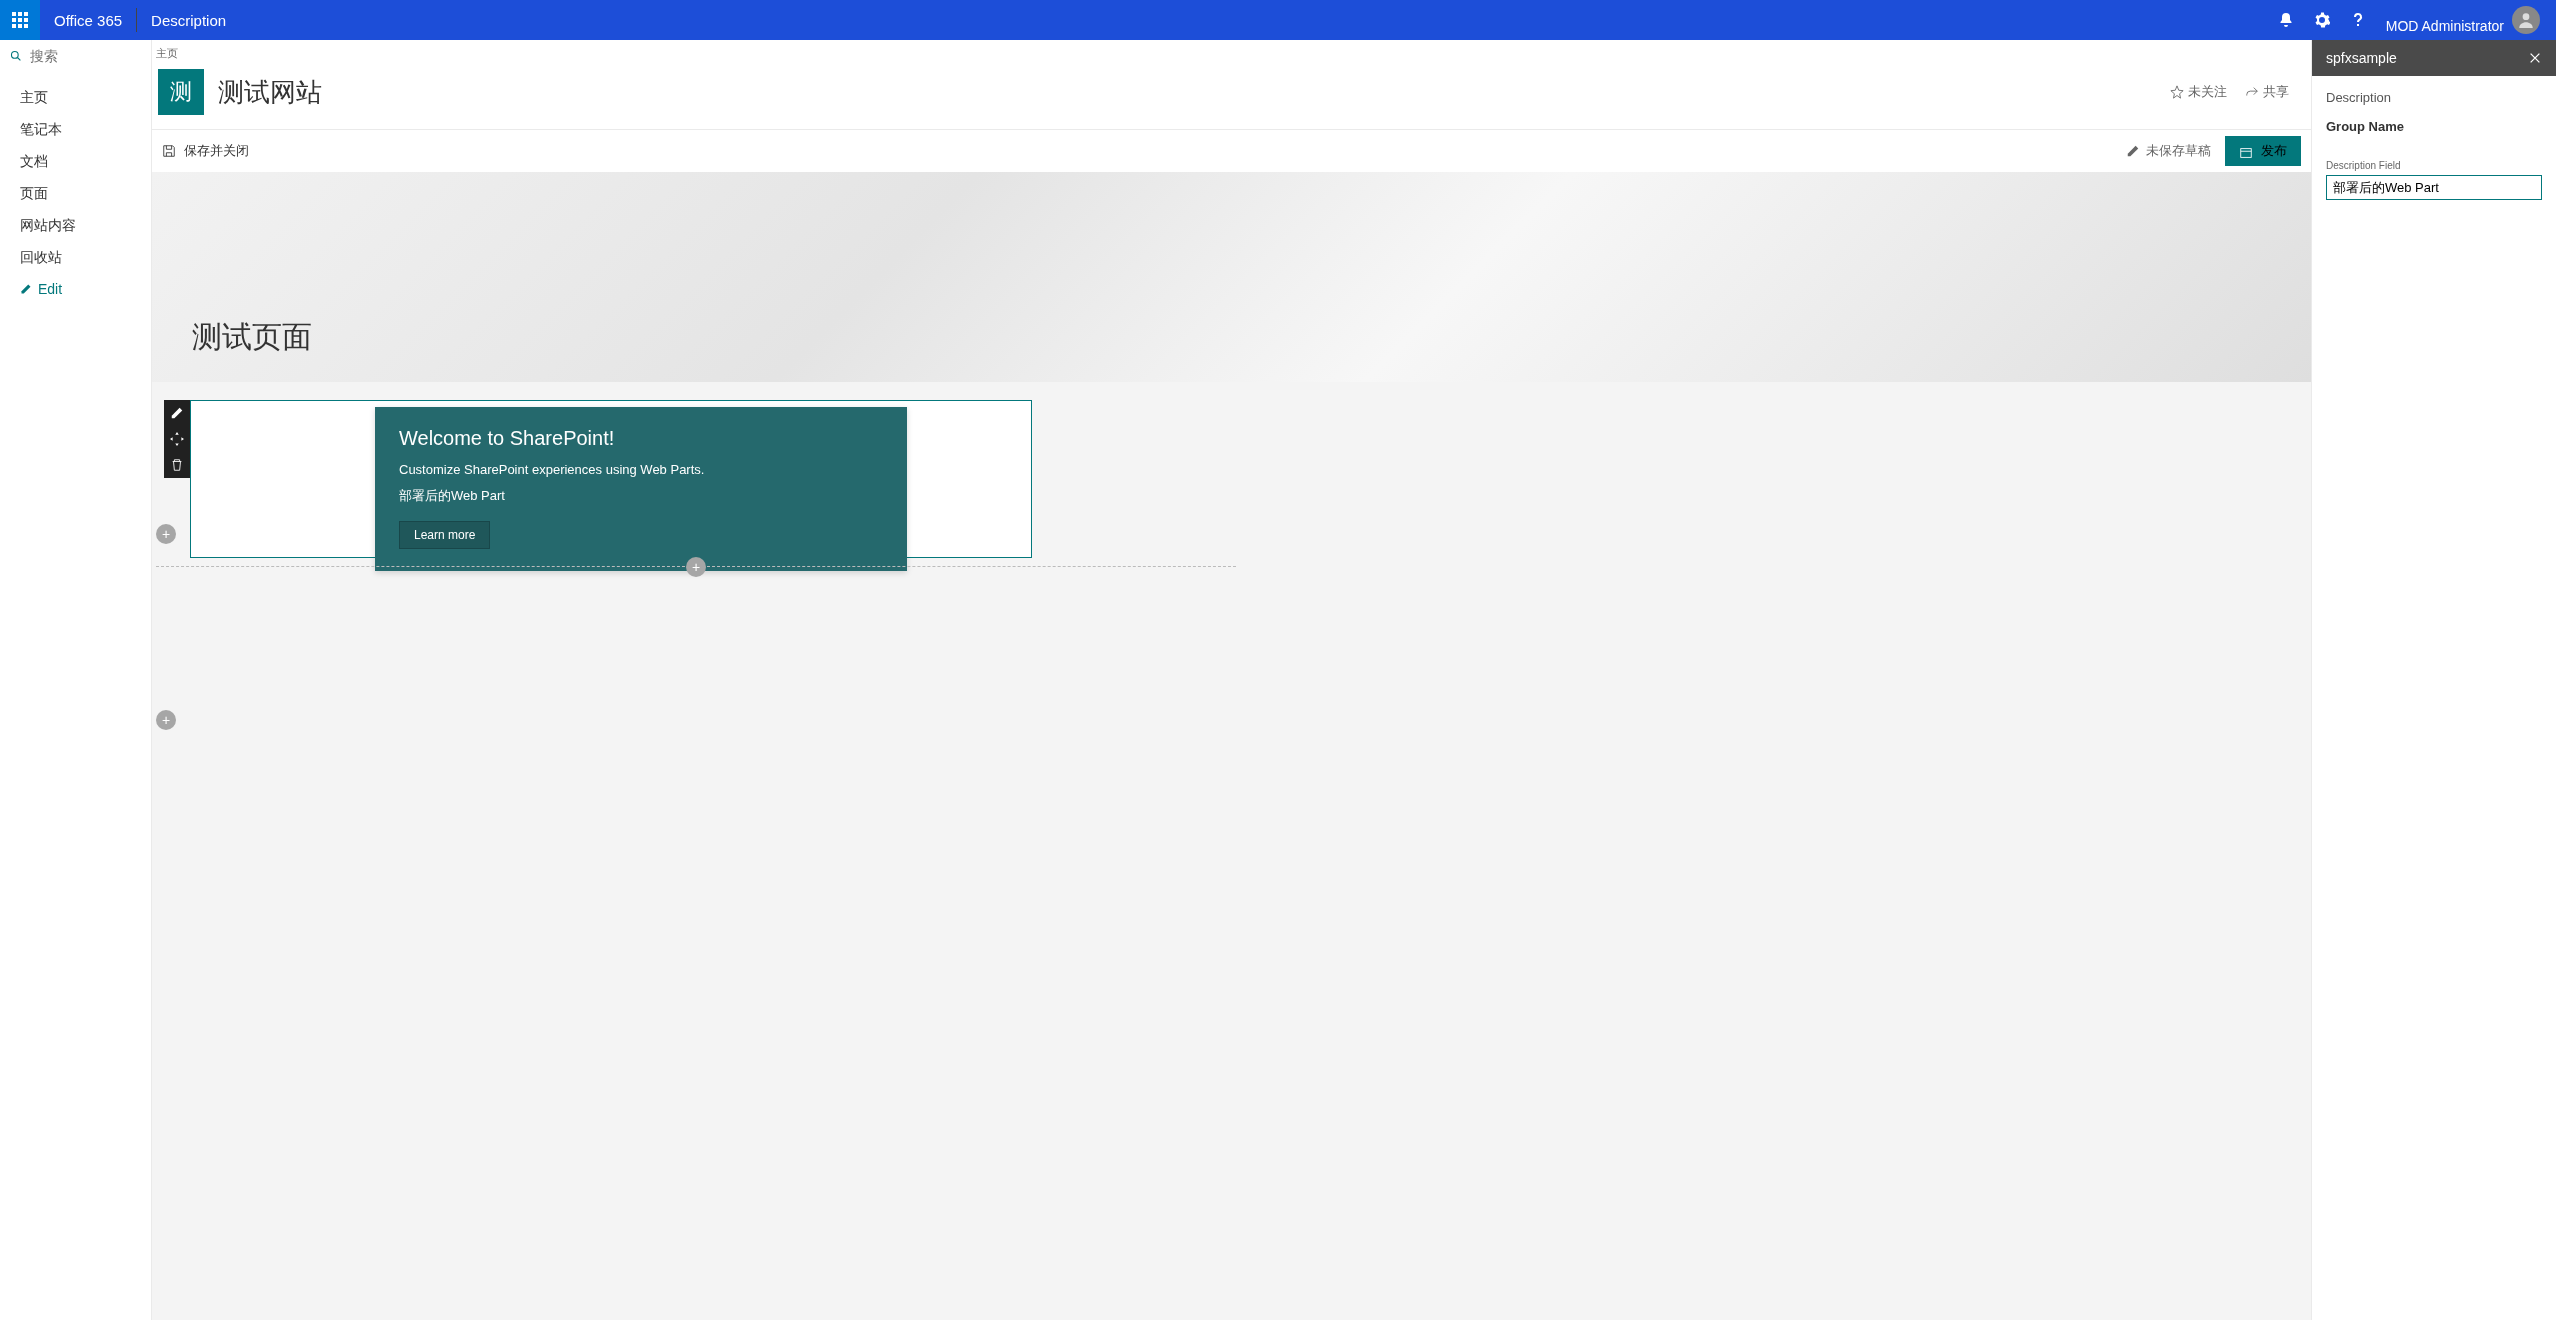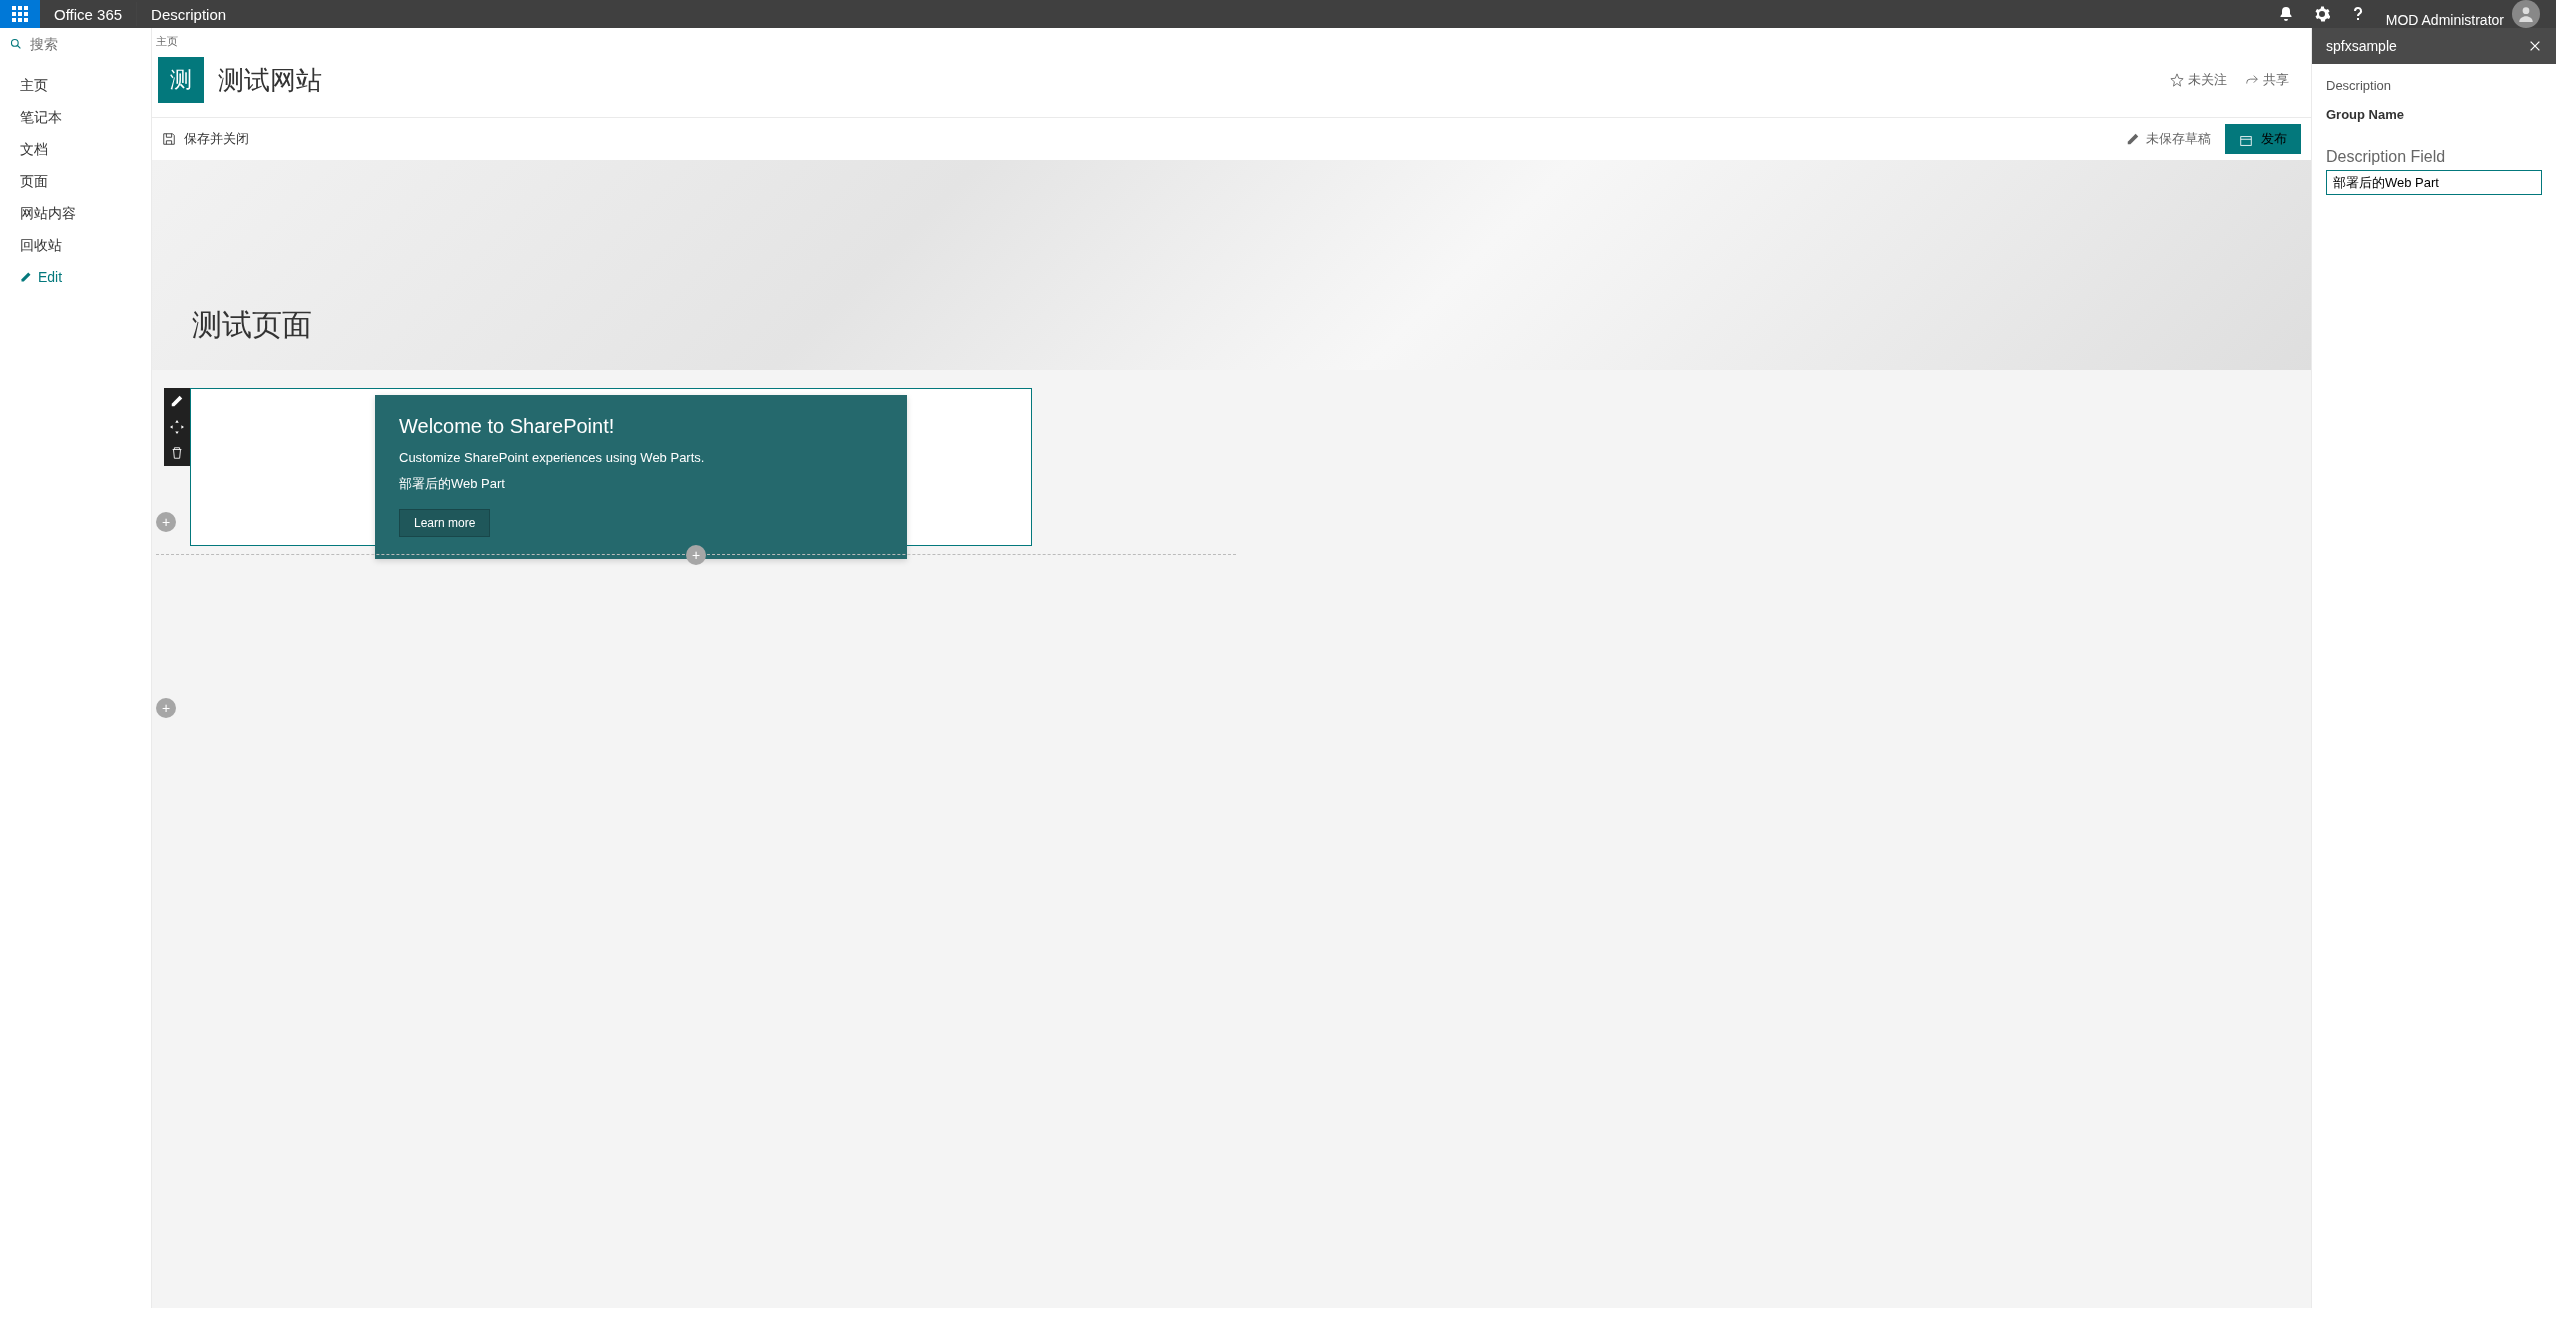--- a/index.html
+++ b/index.html
@@ -1,19 +1,19 @@
 <!DOCTYPE html>
 <html><head>
 <meta charset="utf-8">
 <style>
 * { box-sizing: border-box; margin: 0; padding: 0; }
 body { font-family: "Segoe UI", Tahoma, sans-serif; font-size: 14px; color: #333; background: #fff; overflow: hidden; }
 
 
-.topbar { height: 28px; background: #404040; display: flex; align-items: center; color: #fff; }
+.topbar { height: 40px; background: #1d4ed8; display: flex; align-items: center; color: #fff; }
 .waffle { width: 40px; height: 40px; background: #0078d7; display: flex; align-items: center; justify-content: center; cursor: pointer; }
 .waffle-icon { width: 16px; height: 16px; display: grid; grid-template-columns: repeat(3,4px); grid-template-rows: repeat(3,4px); gap: 2px; }
 .waffle-icon span { background: #fff; }
 .top-left { display: flex; align-items: center; }
 .top-app { padding: 0 14px; height: 40px; display: flex; align-items: center; font-size: 15px; }
 .top-divider { width: 1px; height: 24px; background: #444; }
 .top-right { margin-left: auto; display: flex; align-items: center; gap: 4px; padding-right: 8px; }
 .top-icon { width: 32px; height: 40px; display: flex; align-items: center; justify-content: center; color: #fff; cursor: pointer; }
 .top-user { padding: 0 8px; display: flex; align-items: flex-end; gap: 8px; }
 .avatar { width: 28px; height: 28px; border-radius: 50%; background: #888; display: flex; align-items: center; justify-content: center; }
@@ -63,21 +63,21 @@
 
 .section-divider { border-top: 1px dashed #bbb; margin: 8px 0 0 0; position: relative; width: 1080px; margin-left: 4px; }
 .divider-plus { position: absolute; left: 50%; top: -10px; transform: translateX(-50%); width: 20px; height: 20px; border-radius: 50%; background: #a6a6a6; color: #fff; display: flex; align-items: center; justify-content: center; font-size: 14px; }
 
 
 .pane { width: 245px; background: #fff; border-left: 1px solid #eaeaea; display: flex; flex-direction: column; }
 .pane-header { background: #4a4a4a; color: #fff; padding: 10px 14px; display: flex; align-items: center; }
 .pane-header .close { margin-left: auto; cursor: pointer; font-size: 16px; }
 .pane-body { padding: 14px; font-size: 13px; color: #555; }
 .pane-row { margin-bottom: 14px; }
-.pane-label { font-size: 16px; color: #666; margin-bottom: 4px; }
+.pane-label { font-size: 10px; color: #666; margin-bottom: 4px; }
 .pane-strong { font-weight: 600; color: #333; margin-bottom: 26px; }
 .pane-input { width: 100%; padding: 4px 6px; border: 1px solid #03787c; font-size: 13px; outline: none; }
 
 svg { display: block; }
 </style>
 </head>
 <body>
 
 <div class="topbar">
   <div class="top-left">

